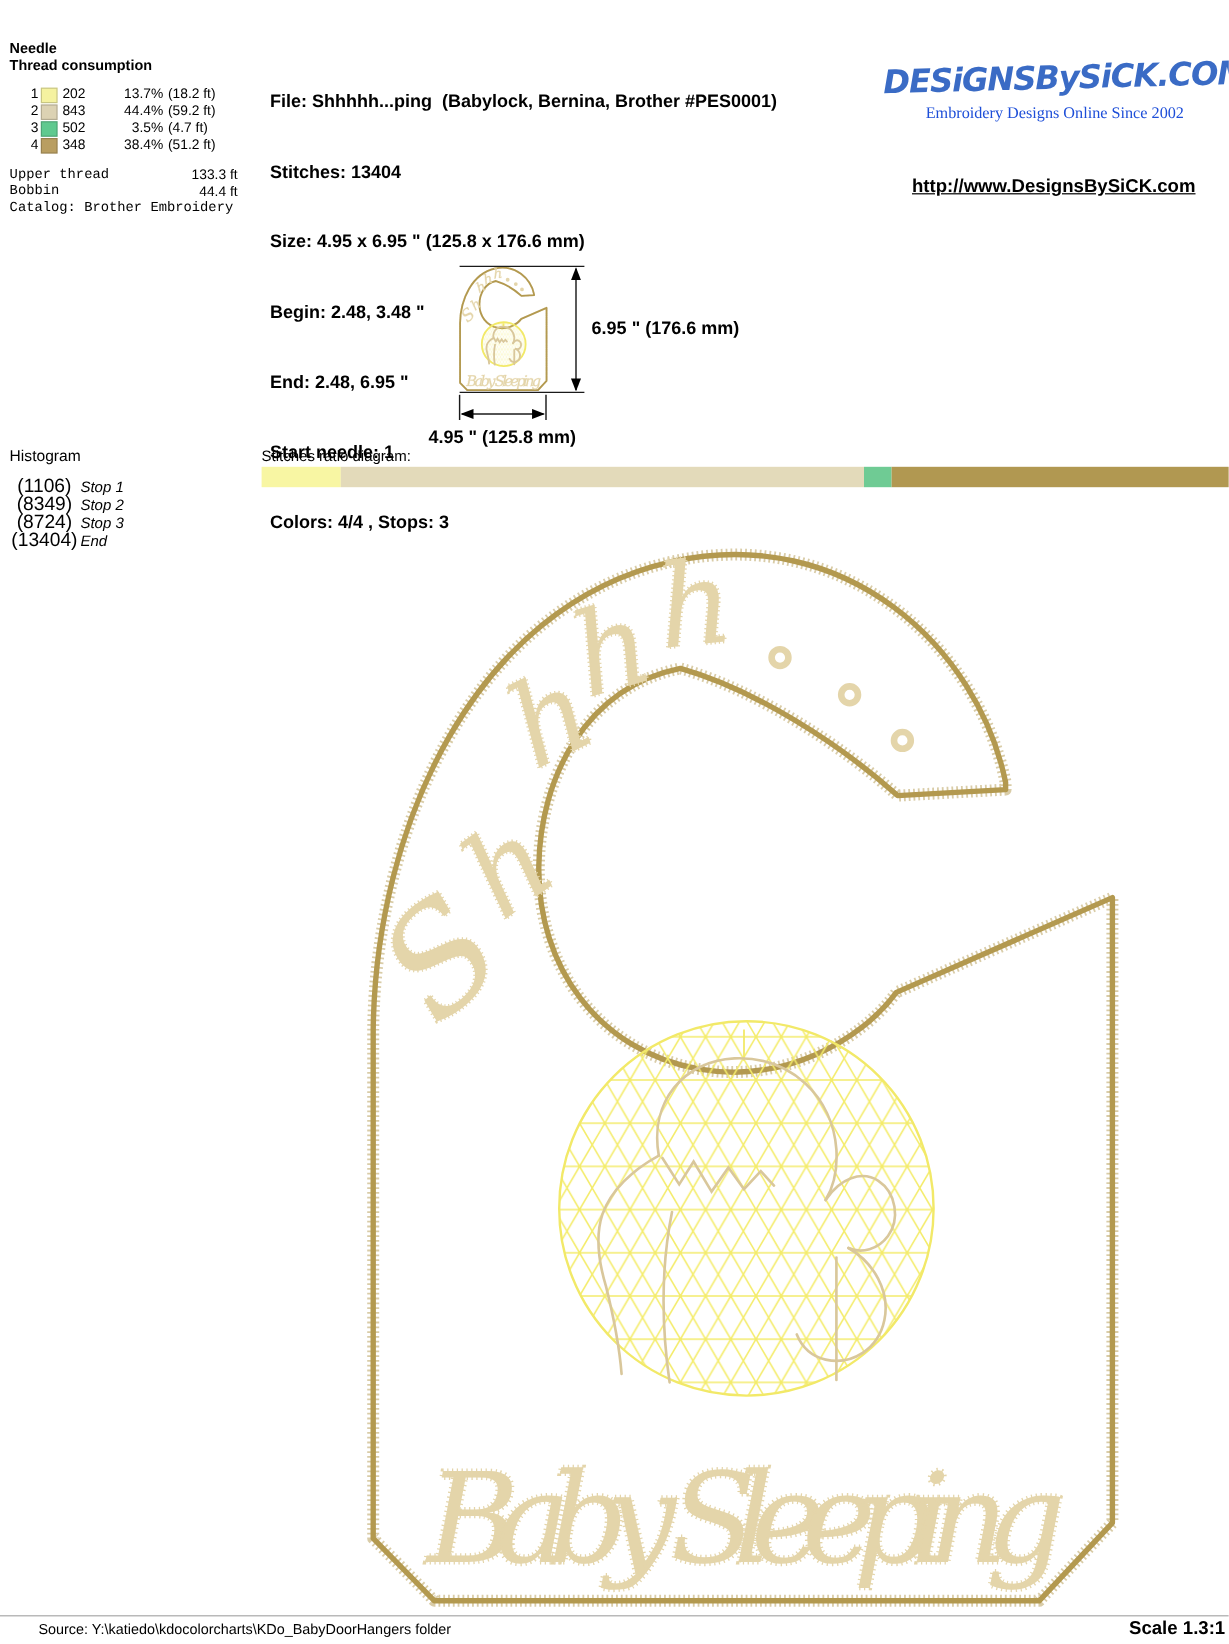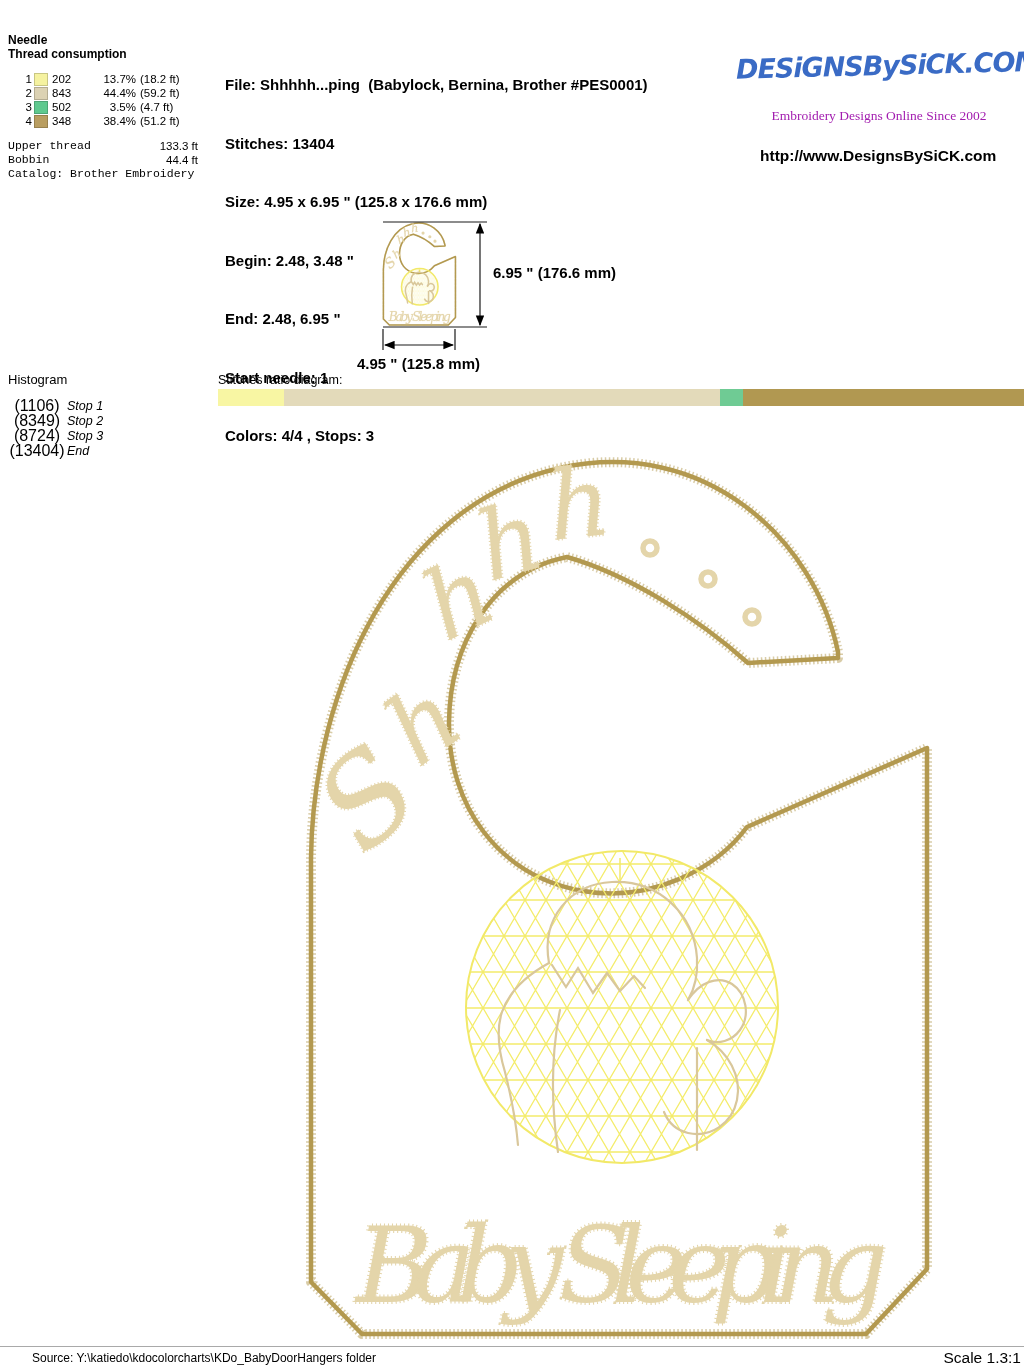--- a/index.html
+++ b/index.html
@@ -26,40 +26,40 @@
   .needle-sum{margin-top:11px;}
 
   
   .file-info{left:225px;top:36px;font-weight:bold;font-size:15px;line-height:19.5px;white-space:pre;}
 
   
   .brand-logo{left:736px;top:50px;width:286px;text-align:center;
     font-family:"DejaVu Sans",sans-serif;font-weight:bold;font-style:italic;
     font-size:27px;letter-spacing:-1px;transform:rotate(-1.5deg);white-space:nowrap;}
   .brand-tagline{left:745px;top:86px;width:268px;text-align:center;
-    font-family:"Liberation Serif",serif;font-size:13.5px;color:#a21caf;margin-top:22px;}
-  .brand-url{left:760px;top:147px;font-weight:bold;font-size:15.5px;white-space:nowrap;}
+    font-family:"Liberation Serif",serif;font-size:13.5px;color:#1d4ed8;}
+  .brand-url{left:760px;top:147px;font-weight:bold;font-size:15.5px;white-space:nowrap;text-decoration:underline;}
 
   
   .histogram{left:8px;top:372px;font-size:12.5px;}
   .hist-title{font-size:13px;}
   .hist-rows{margin-top:11px;}
   .hrow{display:flex;height:15px;align-items:center;}
   .hrow .cnt{width:58px;text-align:center;font-size:16px;}
   .hrow .lbl{margin-left:1px;font-style:italic;}
 
   
   .ratio-label{left:218px;top:373px;font-size:12.5px;}
   .ratio-bar{left:218px;top:389px;width:806px;height:17px;display:flex;}
   .ratio-bar .seg{height:100%;}
 
   
   .footer-line{left:0;top:1346px;width:1024px;height:0;border-top:1px solid #a9a9a9;}
   .source-text{left:4px;top:1351px;font-size:12px;margin-left:28px;}
-  .scale-text{left:0;top:1349px;width:1021px;text-align:right;font-weight:normal;font-size:15.5px;}
+  .scale-text{left:0;top:1349px;width:1021px;text-align:right;font-weight:bold;font-size:15.5px;}
 
   
   svg.art{position:absolute;left:0;top:0;}
   .arc-letter{font-family:"DejaVu Serif",serif;font-style:italic;}
   .caption-text{font-family:"DejaVu Serif",serif;font-style:italic;}
   .dim-label{font-family:"Liberation Sans",sans-serif;font-weight:bold;font-size:15px;fill:#000;}
   
   #thumb-slot path,#thumb-slot circle{stroke-width:13px !important;}
   #thumb-slot text{stroke-width:6px !important;}
 </style>

